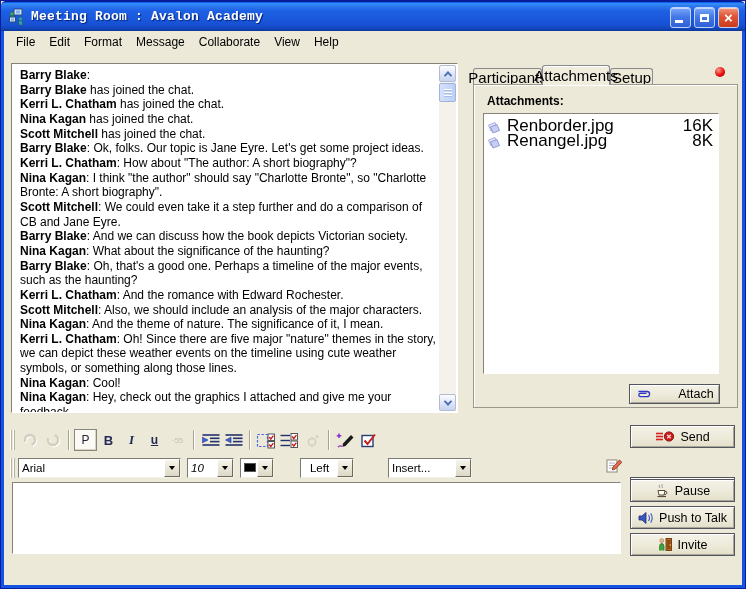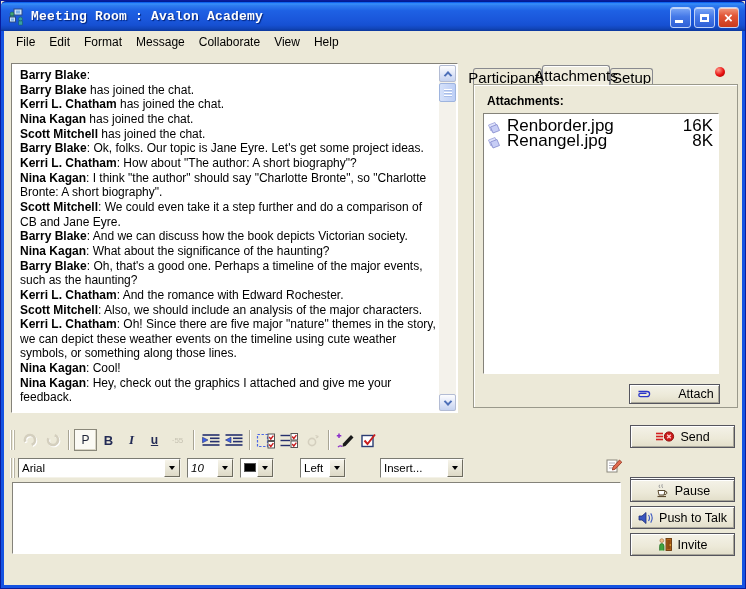--- a/index.html
+++ b/index.html
@@ -102,21 +102,21 @@
   .fmt-u{font-weight:bold;font-size:12px;text-decoration:underline;color:#232B55;}
   .fmt-gray{font-size:8px;color:#C6C2B2;letter-spacing:0;}
   .combo{height:20px;display:flex;align-items:stretch;background:#fff;
     border:1px solid;border-color:#7B7B73 #F4F2E8 #F4F2E8 #7B7B73;margin-right:6px;}
   .combo-val{flex:1 1 auto;font-size:11.5px;padding:3px 2px 0 3px;white-space:nowrap;overflow:hidden;}
   .combo-arrow{flex:0 0 16px;background:linear-gradient(180deg,#F6F4EA,#DDD9C6);
     border:1px solid;border-color:#FFF #6E6C60 #6E6C60 #FFF;display:flex;align-items:center;justify-content:center;}
   .tri{width:0;height:0;border-left:3.5px solid transparent;border-right:3.5px solid transparent;border-top:4px solid #000;}
   .swatch{width:13px;height:9px;margin:4px 1px 0 3px;border:1px solid #555;}
   .combo.font{width:163px;} .combo.size{width:47px;font-style:italic;} .combo.color{width:34px;}
-  .combo.align{width:46px;margin-left:20px;} .combo.insert{width:84px;margin-left:28px;}
+  .combo.align{width:54px;margin-left:20px;text-align:center;} .combo.insert{width:84px;margin-left:28px;}
   .edit-note{position:absolute;left:604px;top:456px;width:18px;height:18px;}
   .msg-input{position:absolute;left:11px;top:481px;width:609px;height:72px;resize:none;
     font-family:"Liberation Sans",sans-serif;font-size:12px;padding:3px;outline:none;}
   
   .action{position:absolute;left:629px;width:105px;height:23px;}
   .a-send{top:424px;} .a-hand{top:476px;} .a-pause{top:478px;} .a-push{top:505px;} .a-invite{top:532px;}
   .icon16{flex:0 0 auto;display:flex;align-items:center;}
 </style>
 </head>
 <body>
@@ -165,20 +165,21 @@
         <div class="chat-line"><b>Scott Mitchell</b> has joined the chat.</div>
         <div class="chat-line"><b>Barry Blake</b>: Ok, folks. Our topic is Jane Eyre. Let's get some project ideas.</div>
         <div class="chat-line"><b>Kerri L. Chatham</b>: How about "The author: A short biography"?</div>
         <div class="chat-line"><b>Nina Kagan</b>: I think "the author" should say "Charlotte Bronte", so "Charlotte Bronte: A short biography".</div>
         <div class="chat-line"><b>Scott Mitchell</b>: We could even take it a step further and do a comparison of CB and Jane Eyre.</div>
         <div class="chat-line"><b>Barry Blake</b>: And we can discuss how the book depicts Victorian society.</div>
         <div class="chat-line"><b>Nina Kagan</b>: What about the significance of the haunting?</div>
         <div class="chat-line"><b>Barry Blake</b>: Oh, that's a good one. Perhaps a timeline of the major events, such as the haunting?</div>
         <div class="chat-line"><b>Kerri L. Chatham</b>: And the romance with Edward Rochester.</div>
         <div class="chat-line"><b>Scott Mitchell</b>: Also, we should include an analysis of the major characters.</div>
+        <div class="chat-line"><b>Nina Kagan</b>: And the theme of nature. The significance of it, I mean.</div>
         <div class="chat-line"><b>Kerri L. Chatham</b>: Oh! Since there are five major "nature" themes in the story, we can depict these weather events on the timeline using cute weather symbols, or something along those lines.</div>
         <div class="chat-line"><b>Nina Kagan</b>: Cool!</div>
         <div class="chat-line"><b>Nina Kagan</b>: Hey, check out the graphics I attached and give me your feedback.</div>
       </div>
     <div class="vscroll">
       <div class="sb-btn up">
           <span class="chev up"></span>
         </div>
       <div class="sb-thumb">
           <span class="sb-grip"></span>

